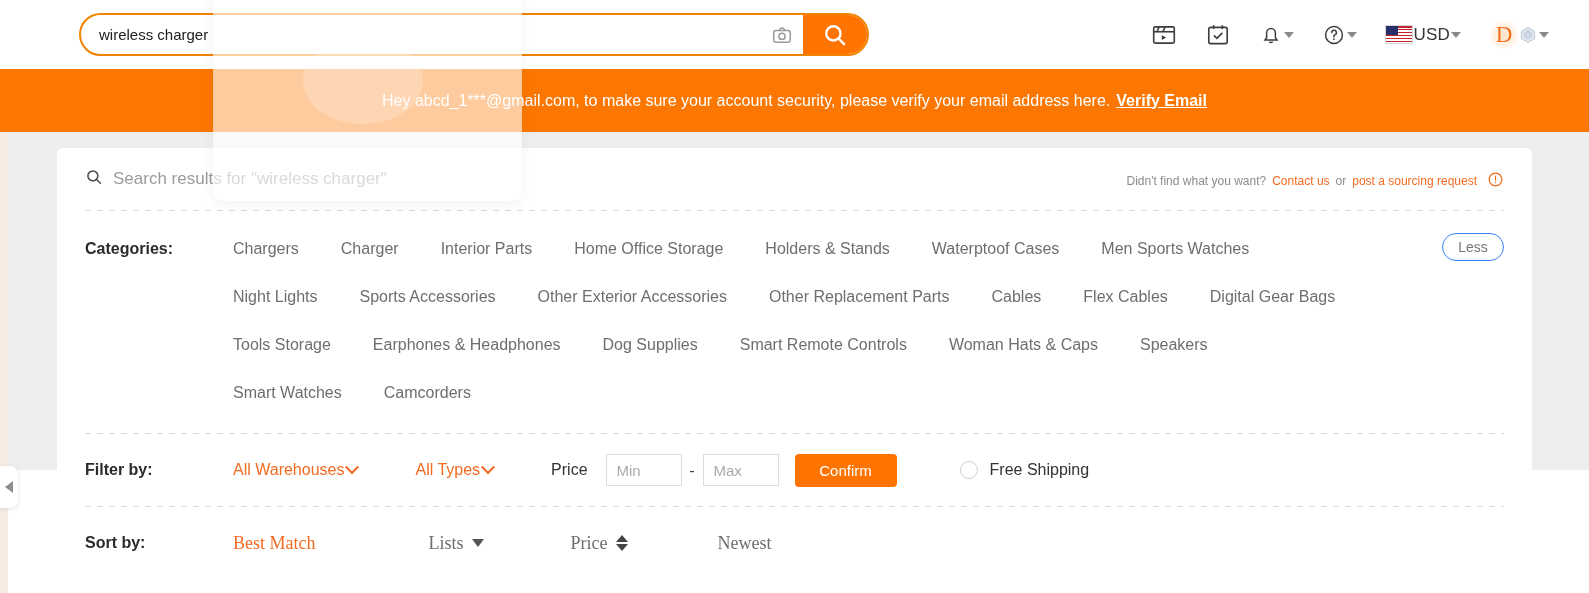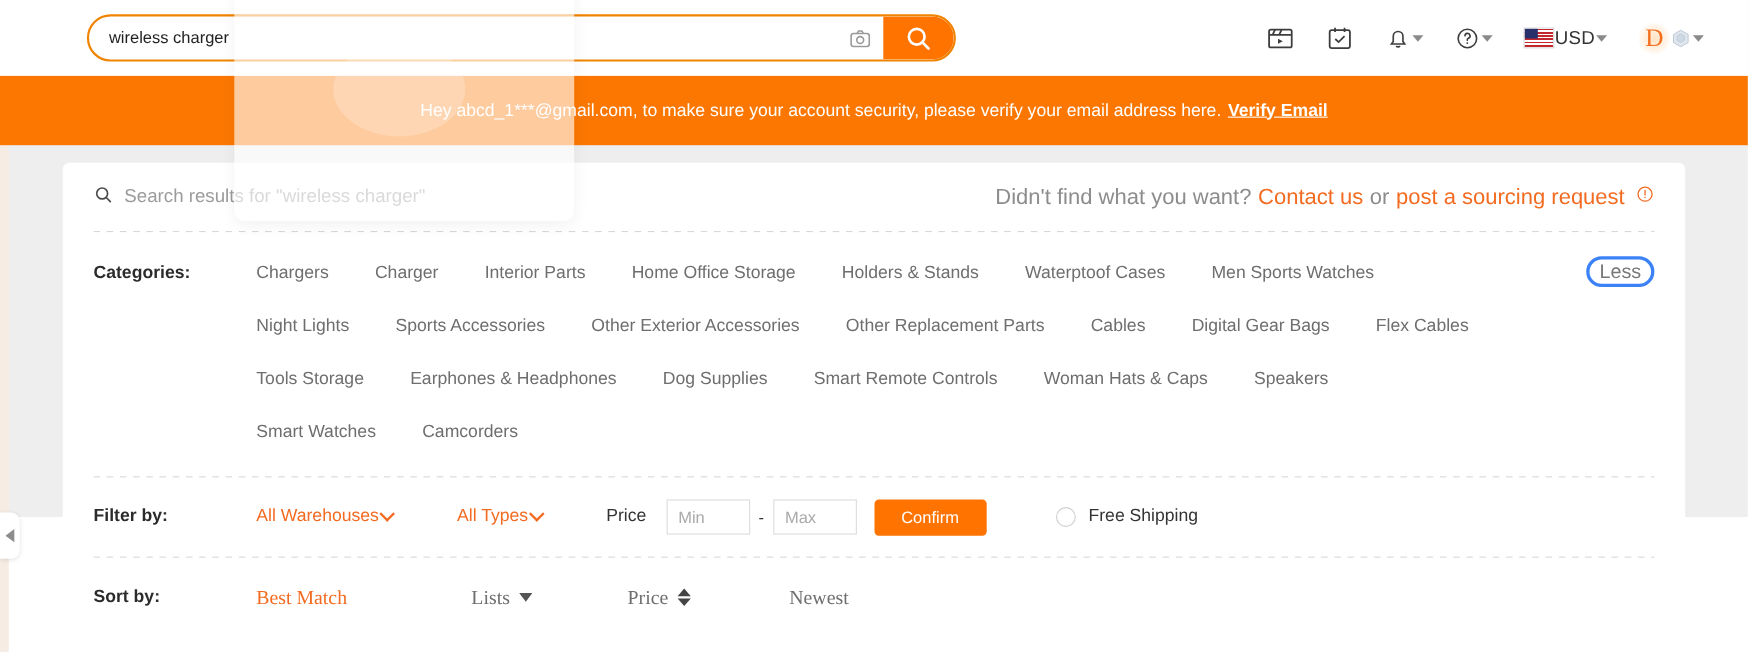--- a/index.html
+++ b/index.html
@@ -184,22 +184,22 @@
     align-items: center;
     gap: 10px;
   }
   .results-text {
     font-size: 17px;
     color: #9b9b9b;
   }
   .results-right {
     margin-left: auto;
     display: flex;
-    align-items: flex-start;
-    font-size: 20px;
+    align-items: flex-end;
+    font-size: 12px;
     color: #8c8c8c;
     gap: 6px;
   }
   .link-orange {
     color: #f26b21;
     cursor: pointer;
   }
   .excl-icon {
     display: inline-flex;
     align-items: center;
@@ -247,26 +247,26 @@
     margin-right: 42px;
     white-space: nowrap;
     cursor: pointer;
   }
   .less-btn {
     position: absolute;
     right: 28px;
     top: 22px;
     width: 62px;
     height: 28px;
-    border: 3px solid #3b82f6;
+    border: 1px solid #3b82f6;
     border-radius: 14px;
     display: flex;
     align-items: center;
     justify-content: center;
-    font-size: 18px;
+    font-size: 14px;
     color: #777;
     background: #fff;
     cursor: pointer;
   }
 
   
   .filter-row {
     height: 72px;
     display: flex;
     align-items: center;
@@ -574,22 +574,22 @@
           <span class="cat-item">Interior Parts</span>
           <span class="cat-item">Home Office Storage</span>
           <span class="cat-item">Holders &amp; Stands</span>
           <span class="cat-item">Waterptoof Cases</span>
           <span class="cat-item">Men Sports Watches</span>
           <span class="cat-item">Night Lights</span>
           <span class="cat-item">Sports Accessories</span>
           <span class="cat-item">Other Exterior Accessories</span>
           <span class="cat-item">Other Replacement Parts</span>
           <span class="cat-item">Cables</span>
+          <span class="cat-item">Flex Cables</span>
           <span class="cat-item">Digital Gear Bags</span>
-          <span class="cat-item">Flex Cables</span>
           <span class="cat-item">Tools Storage</span>
           <span class="cat-item">Earphones &amp; Headphones</span>
           <span class="cat-item">Dog Supplies</span>
           <span class="cat-item">Smart Remote Controls</span>
           <span class="cat-item">Woman Hats &amp; Caps</span>
           <span class="cat-item">Speakers</span>
           <span class="cat-item">Smart Watches</span>
           <span class="cat-item">Camcorders</span>
         </div>
       </div>

